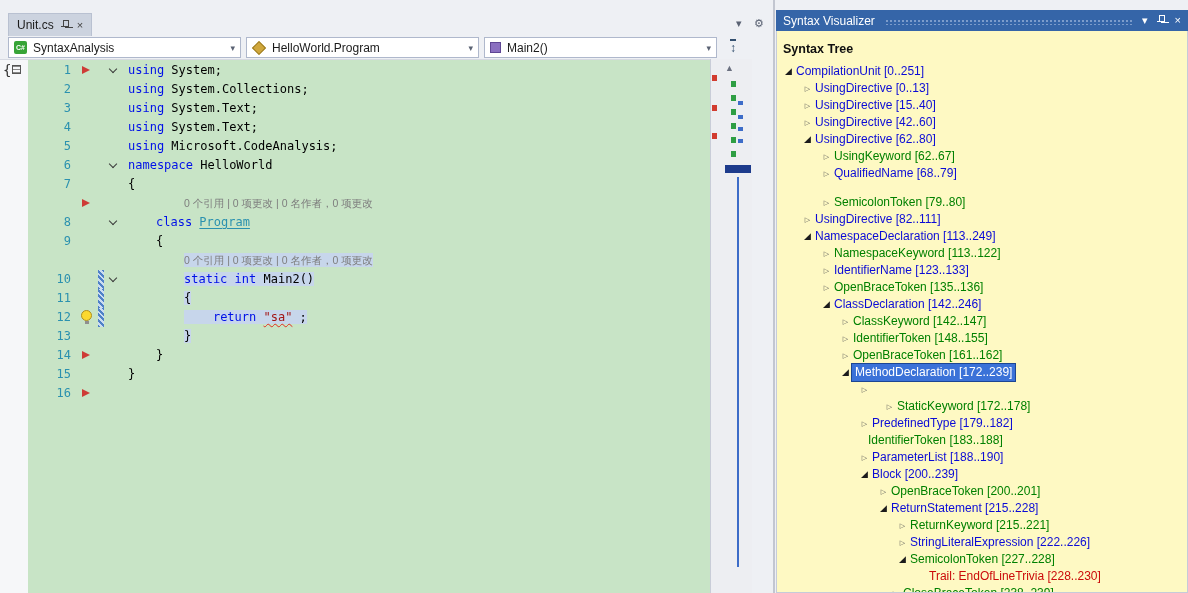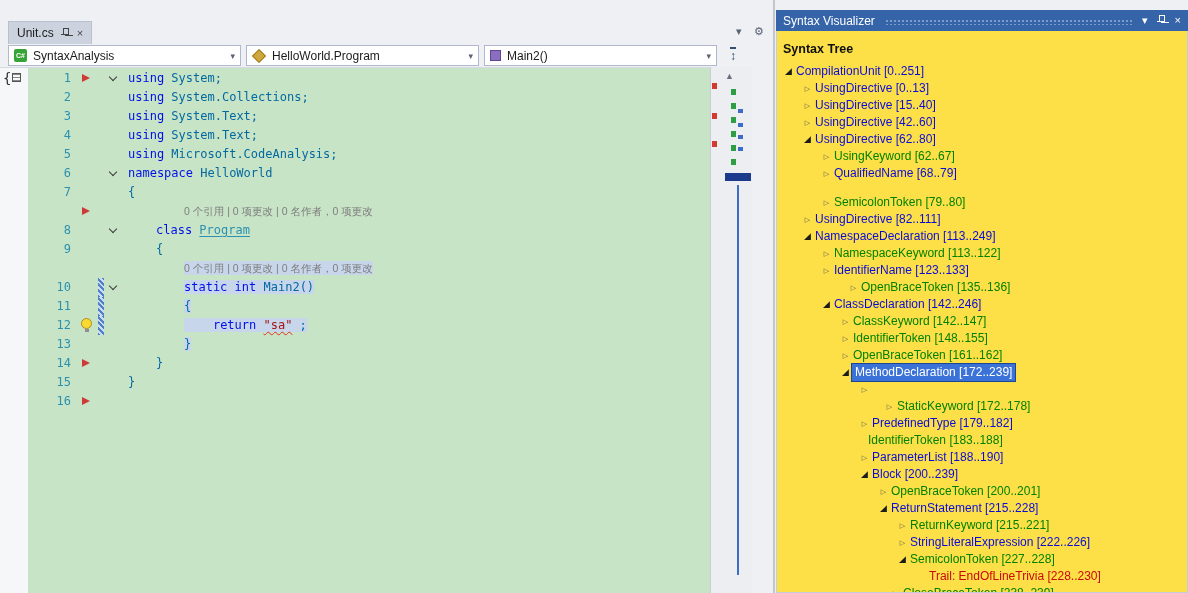--- a/index.html
+++ b/index.html
@@ -1,20 +1,20 @@
 <!DOCTYPE html>
 <html><head>
 <meta charset="utf-8">
 <style>
   *{box-sizing:border-box;margin:0;padding:0}
   html,body{width:1188px;height:593px}
   body{position:relative;background:#EEF0F4;font-family:"Liberation Sans",sans-serif;overflow:hidden;color:#1b1b1b}
 
   
-  .editor-region{position:absolute;left:0;top:12px;width:774px;height:485px}
+  .editor-region{position:absolute;left:0;top:4px;width:774px;height:485px}
   .doc-tab{position:absolute;left:8px;top:9px;height:23px;background:#CCD3DF;border:1px solid #B9C1D1;border-bottom:none;
            display:flex;align-items:center;gap:7px;padding:0 8px;font-size:12px;cursor:default}
   .tab-icon-btn{color:#444;font-size:11px;line-height:1;cursor:pointer}
   .pin-icon{display:inline-block;width:9px;height:11px;position:relative;color:#444}
   .pin-icon::before{content:"";position:absolute;left:2px;top:0;width:4px;height:5px;border:1px solid currentColor}
   .pin-icon::after{content:"";position:absolute;left:0;top:6px;width:8px;height:1px;background:currentColor;box-shadow:4px 3px 0 -3px currentColor,4px 1px 0 0 currentColor}
 
   .nav-bar{position:absolute;left:0;top:33px;width:774px;height:22px}
   .combo{position:absolute;top:0;height:21px;background:#fff;border:1px solid #AFB8CC;display:flex;align-items:center;
          gap:6px;padding:0 5px;font-size:12px;cursor:pointer}
@@ -35,21 +35,21 @@
   .glyph-cell{width:20px;flex:none;position:relative}
   .cbar-cell{width:8px;flex:none;position:relative}
   .cbar-on{position:absolute;left:0;top:0;width:6px;height:19px;
            background:repeating-linear-gradient(45deg,#4F81C7 0 2px,#CBDCF0 2px 4px)}
   .chev-cell{width:16px;flex:none;position:relative}
   .outline-chevron{position:absolute;left:4px;top:5px;width:6px;height:6px;border-right:1.6px solid #3A3A3A;border-bottom:1.6px solid #3A3A3A;transform:rotate(45deg);cursor:pointer}
   .code-cell{white-space:pre}
   .hl{background:#C7D6EB}
   .codelens{color:#7E7E7E;font-family:"Liberation Sans",sans-serif;font-size:10.5px}
   .c-kw{color:#0010E8}
-  .c-id{color:#0369a1}
+  .c-id{color:#000000}
   .c-typeu{color:#2B91AF;text-decoration:underline;text-underline-offset:2px}
   .c-strerr{color:#A31515;text-decoration:underline wavy #E02D1F;text-decoration-thickness:1px;text-underline-offset:2px}
   .red-arrow{position:absolute;left:4px;top:5px;width:0;height:0;border-left:8px solid #CE3B36;border-top:4.5px solid transparent;border-bottom:4.5px solid transparent}
   .bulb{position:absolute;left:3px;top:2px;width:11px;height:11px;border-radius:50%;background:#FBD92E;border:1px solid #AE8F1F;cursor:pointer}
   .bulb::after{content:"";position:absolute;left:2.5px;top:10px;width:4px;height:3px;background:#8F8F8F}
   .brace-badge{position:absolute;left:3px;top:2px;font-size:14px;color:#333;font-family:"DejaVu Sans Mono",monospace}
   .brace-badge .mini-box{display:inline-block;width:9px;height:9px;border:1px solid #555;margin-left:1px;vertical-align:1px;
                          background:repeating-linear-gradient(0deg,#888 0 1px,transparent 1px 3px)}
 
   
@@ -70,21 +70,21 @@
 
   
   .panel{position:absolute;left:776px;top:0;width:412px;height:593px}
   .panel-title{position:absolute;left:0;top:10px;width:412px;height:21px;background:#3565A8;color:#fff;
                display:flex;align-items:center;padding:0 7px;font-size:12px;cursor:default}
   .grip{flex:1;height:7px;margin:2px 10px 0 10px;
         background-image:radial-gradient(circle,#7C9CCB 1px,transparent 1.2px);background-size:4px 4px;background-position:0 1px}
   .title-icons{display:flex;gap:9px;align-items:center}
   .title-icons .t-ic{color:#fff;font-size:11px;line-height:1;cursor:pointer}
   .panel-title .pin-icon{color:#fff}
-  .panel-body{position:absolute;left:0;top:31px;width:412px;height:562px;background:#fde047;border:1px solid #C5CBD9;border-top:none;overflow:hidden}
+  .panel-body{position:absolute;left:0;top:31px;width:412px;height:562px;background:#fef9c3;border:1px solid #C5CBD9;border-top:none;overflow:hidden}
   .tree-header{font-weight:bold;font-size:12.5px;color:#0F0F0F;padding:11px 0 7px 6px}
   .tree-row{height:17px;line-height:17px;display:flex;align-items:center;font-size:12px;white-space:nowrap;cursor:pointer}
   .expander{width:13px;flex:none;text-align:center;font-size:7px;color:#555}
   .expander.open{font-size:9px;color:#1b1b1b}
   .lab{padding:0 1px}
   .lab-node{color:#0B0BD6}
   .lab-token{color:#008000}
   .lab-trivia{color:#CB0A0A}
   .lab-selected{background:#3B72D8;color:#fff;outline:1px solid #1C4693;padding:0 3px}
 </style>
@@ -354,21 +354,21 @@
           <span class="lab lab-node">NamespaceDeclaration [113..249]</span>
         </div>
         <div class="tree-row" style="padding-left: 43px;">
           <span class="expander">▷</span>
           <span class="lab lab-token">NamespaceKeyword [113..122]</span>
         </div>
         <div class="tree-row" style="padding-left: 43px;">
           <span class="expander">▷</span>
           <span class="lab lab-node">IdentifierName [123..133]</span>
         </div>
-        <div class="tree-row" style="padding-left: 43px; margin-left: 27px;">
+        <div class="tree-row" style="padding-left: 43px;">
           <span class="expander">▷</span>
           <span class="lab lab-token">OpenBraceToken [135..136]</span>
         </div>
         <div class="tree-row" style="padding-left: 43px;">
           <span class="expander open">◢</span>
           <span class="lab lab-node">ClassDeclaration [142..246]</span>
         </div>
         <div class="tree-row" style="padding-left: 62px;">
           <span class="expander">▷</span>
           <span class="lab lab-token">ClassKeyword [142..147]</span>

